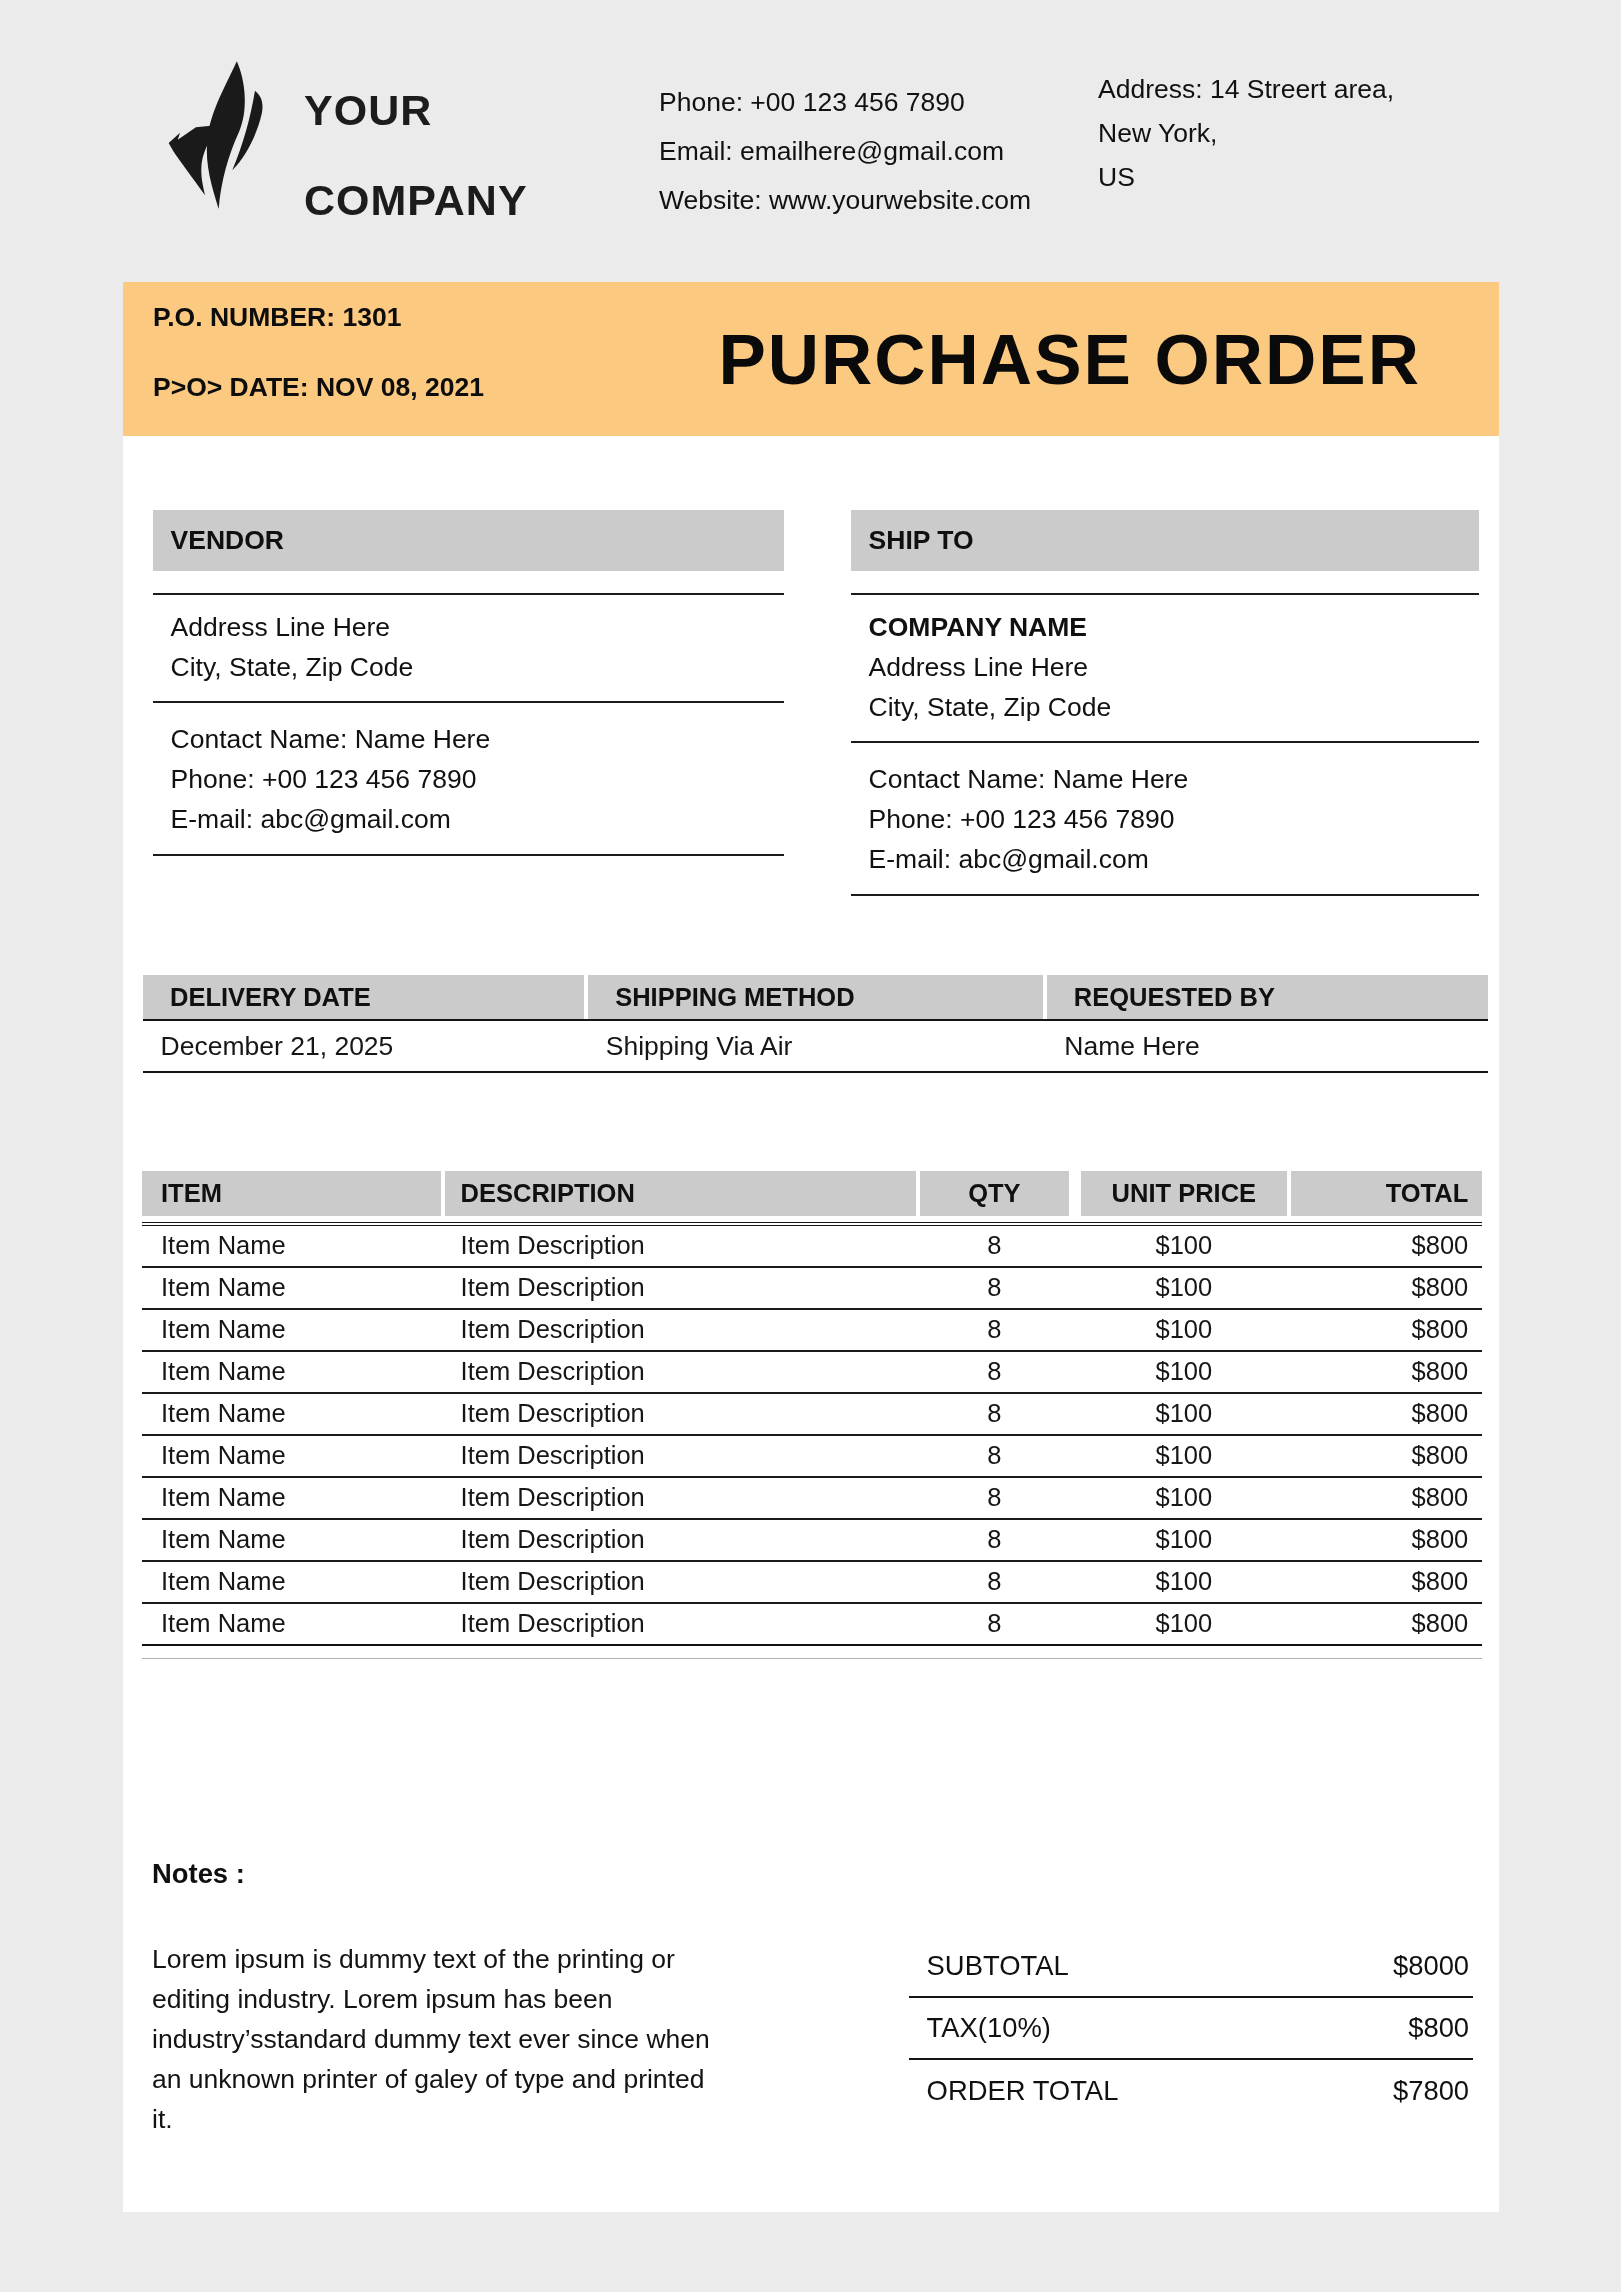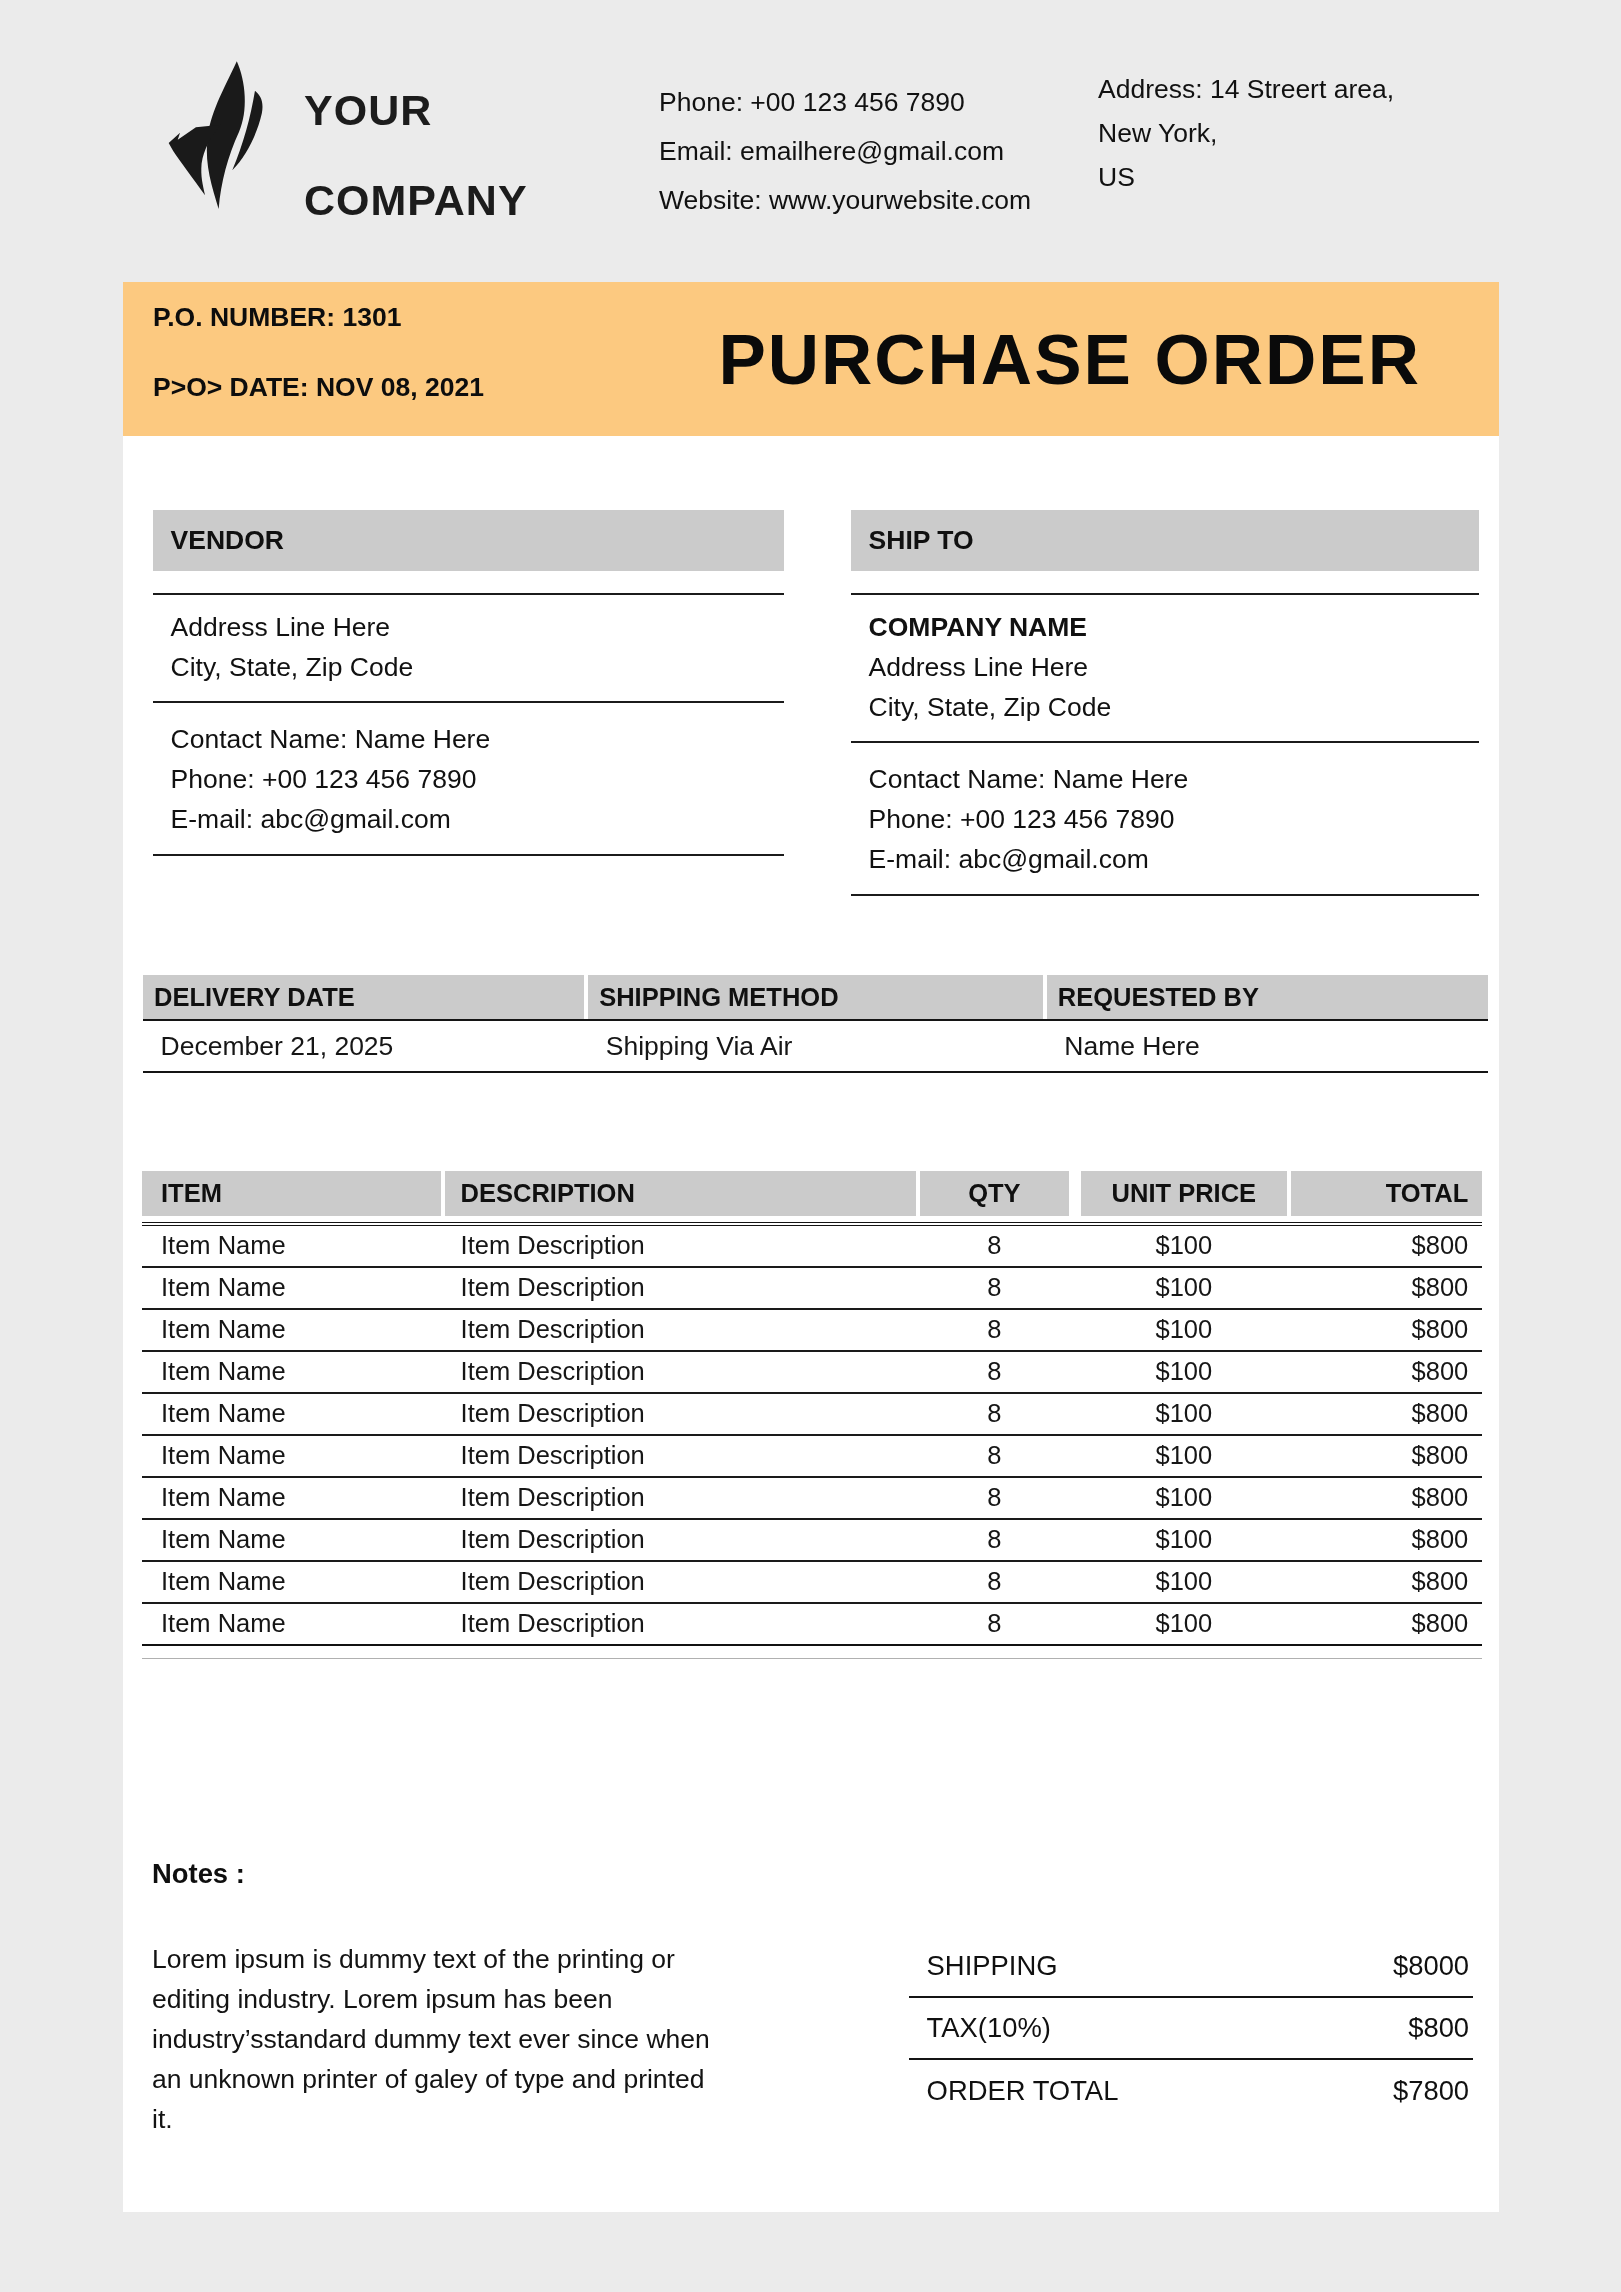--- a/index.html
+++ b/index.html
@@ -37,21 +37,21 @@
   .info-bar{height:61px;background:var(--bar-bg);font-size:26.5px;font-weight:bold;line-height:61px;padding-left:17.6px;color:#101010;}
   .rule{border-top:2px solid #1b1b1b;height:0;}
   .rule.r1{margin-top:21.6px;}
   .info-block{padding:12.7px 0 13.7px 17.6px;font-size:26.5px;line-height:40px;color:#111;}
   .info-block .strong{font-weight:bold;}
   .info-block.contact{padding-top:15.7px;padding-bottom:15.7px;}
 
   
   .ship-table{position:absolute;left:143px;top:975px;width:1345px;}
   .ship-head{display:flex;gap:3.9px;height:44px;}
-  .ship-head .cell{background:var(--bar-bg);font-size:25.5px;font-weight:bold;line-height:44px;padding-left:11px;color:#101010;}
+  .ship-head .cell{background:var(--bar-bg);font-size:25.5px;font-weight:bold;line-height:44px;padding-left:27px;color:#101010;}
   .ship-row{display:flex;gap:3.9px;height:54px;margin-top:0;border-top:2px solid #141414;border-bottom:2px solid #141414;align-items:center;font-size:26.5px;}
   .ship-row .cell{padding-left:17.6px;}
   .sc1{width:33.0%;}.sc2{width:34.0%;}.sc3{width:33.0%;}
 
   
   .items-table{position:absolute;left:142px;top:1171px;width:1340px;}
   .items-head{display:flex;gap:3.9px;height:45px;}
   .items-head .cell{background:var(--bar-bg);font-size:25.5px;font-weight:bold;line-height:45px;color:#101010;}
   .dbl-rule{margin-top:5.9px;border-top:4.9px double #141414;height:0;}
   .t-row{display:flex;gap:3.9px;height:42px;align-items:center;border-bottom:2px solid #1a1a1a;font-size:25.5px;}
@@ -247,21 +247,21 @@
     </div>
   </div>
     <div class="ghost-rule"></div>
   </div>
 
   <div class="notes-label">Notes :</div>
   <div class="notes-body">Lorem ipsum is dummy text of the printing or editing industry. Lorem ipsum has been industry’sstandard dummy text ever since when an unknown printer of galey of type and printed it.</div>
 
   <div class="totals">
     <div class="tot-row b">
-      <span>SHIPPING</span>
+      <span>SUBTOTAL</span>
       <span>$8000</span>
     </div>
     <div class="tot-row b">
       <span>TAX(10%)</span>
       <span>$800</span>
     </div>
     <div class="tot-row">
       <span>ORDER TOTAL</span>
       <span>$7800</span>
     </div>

